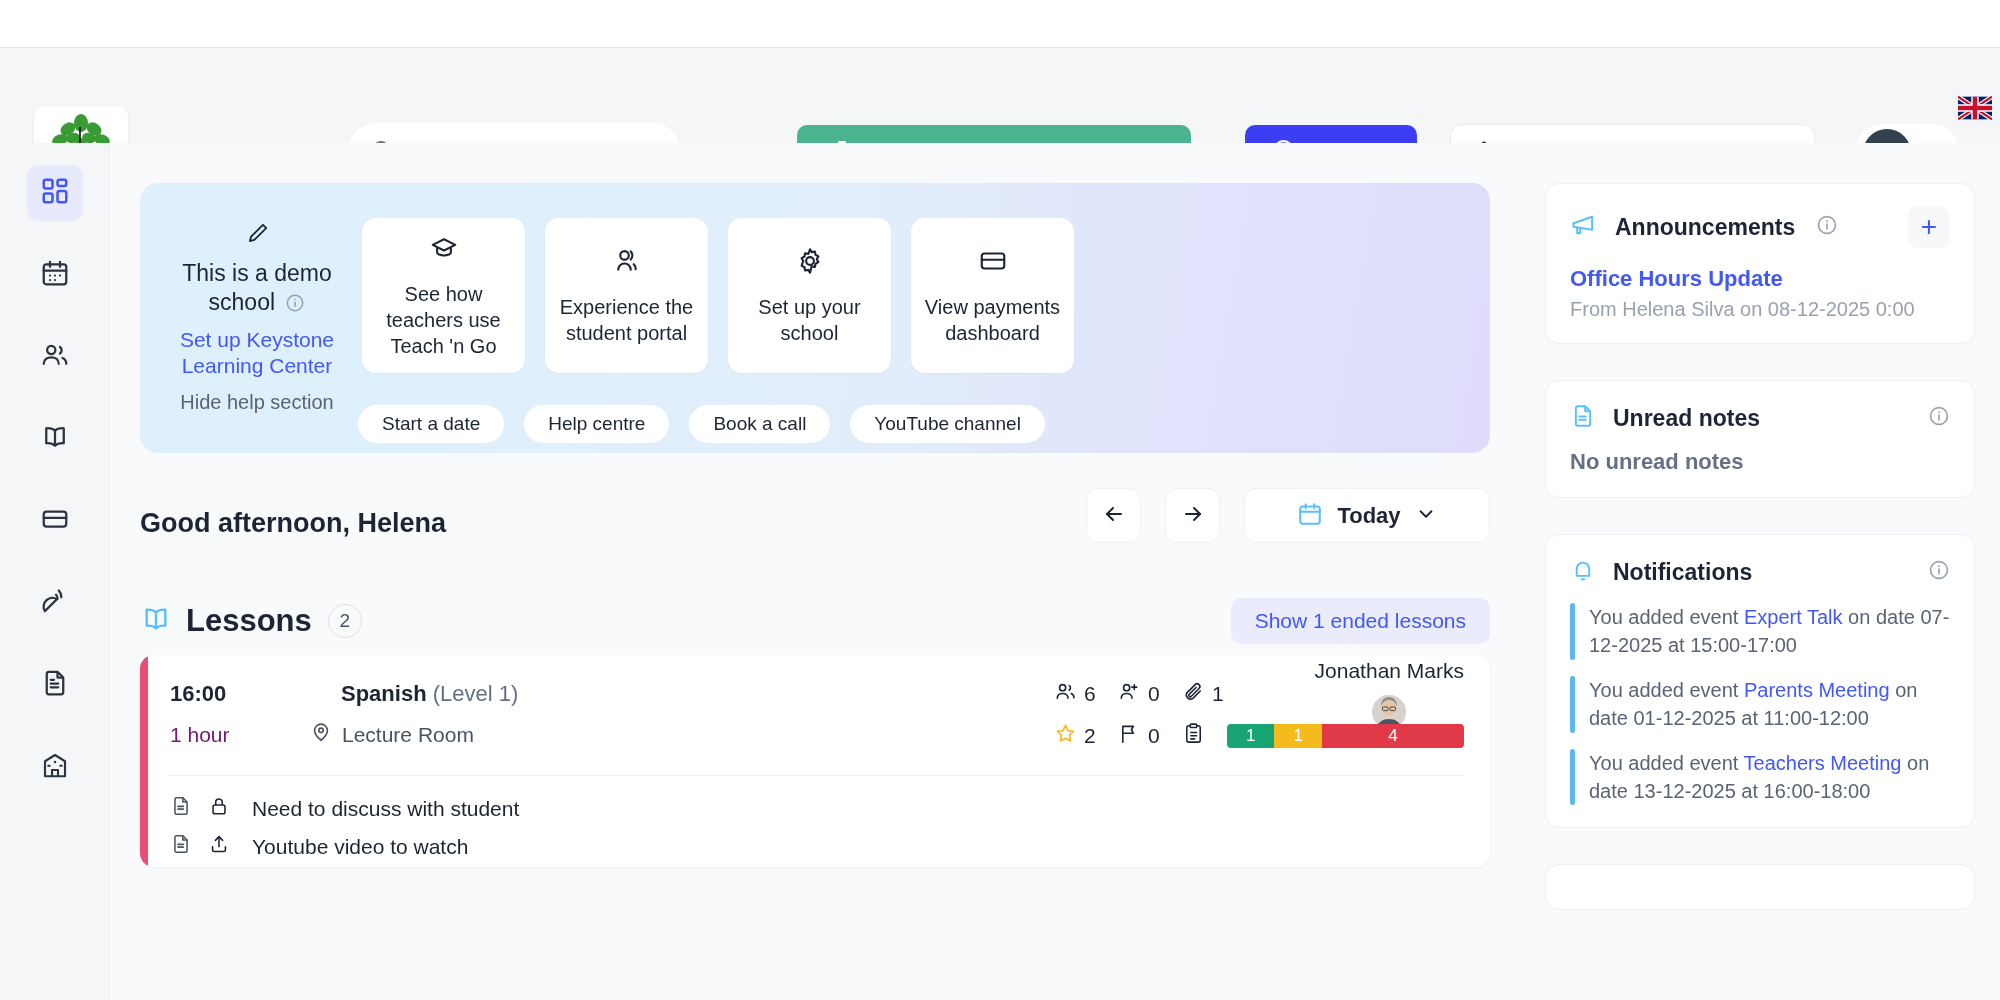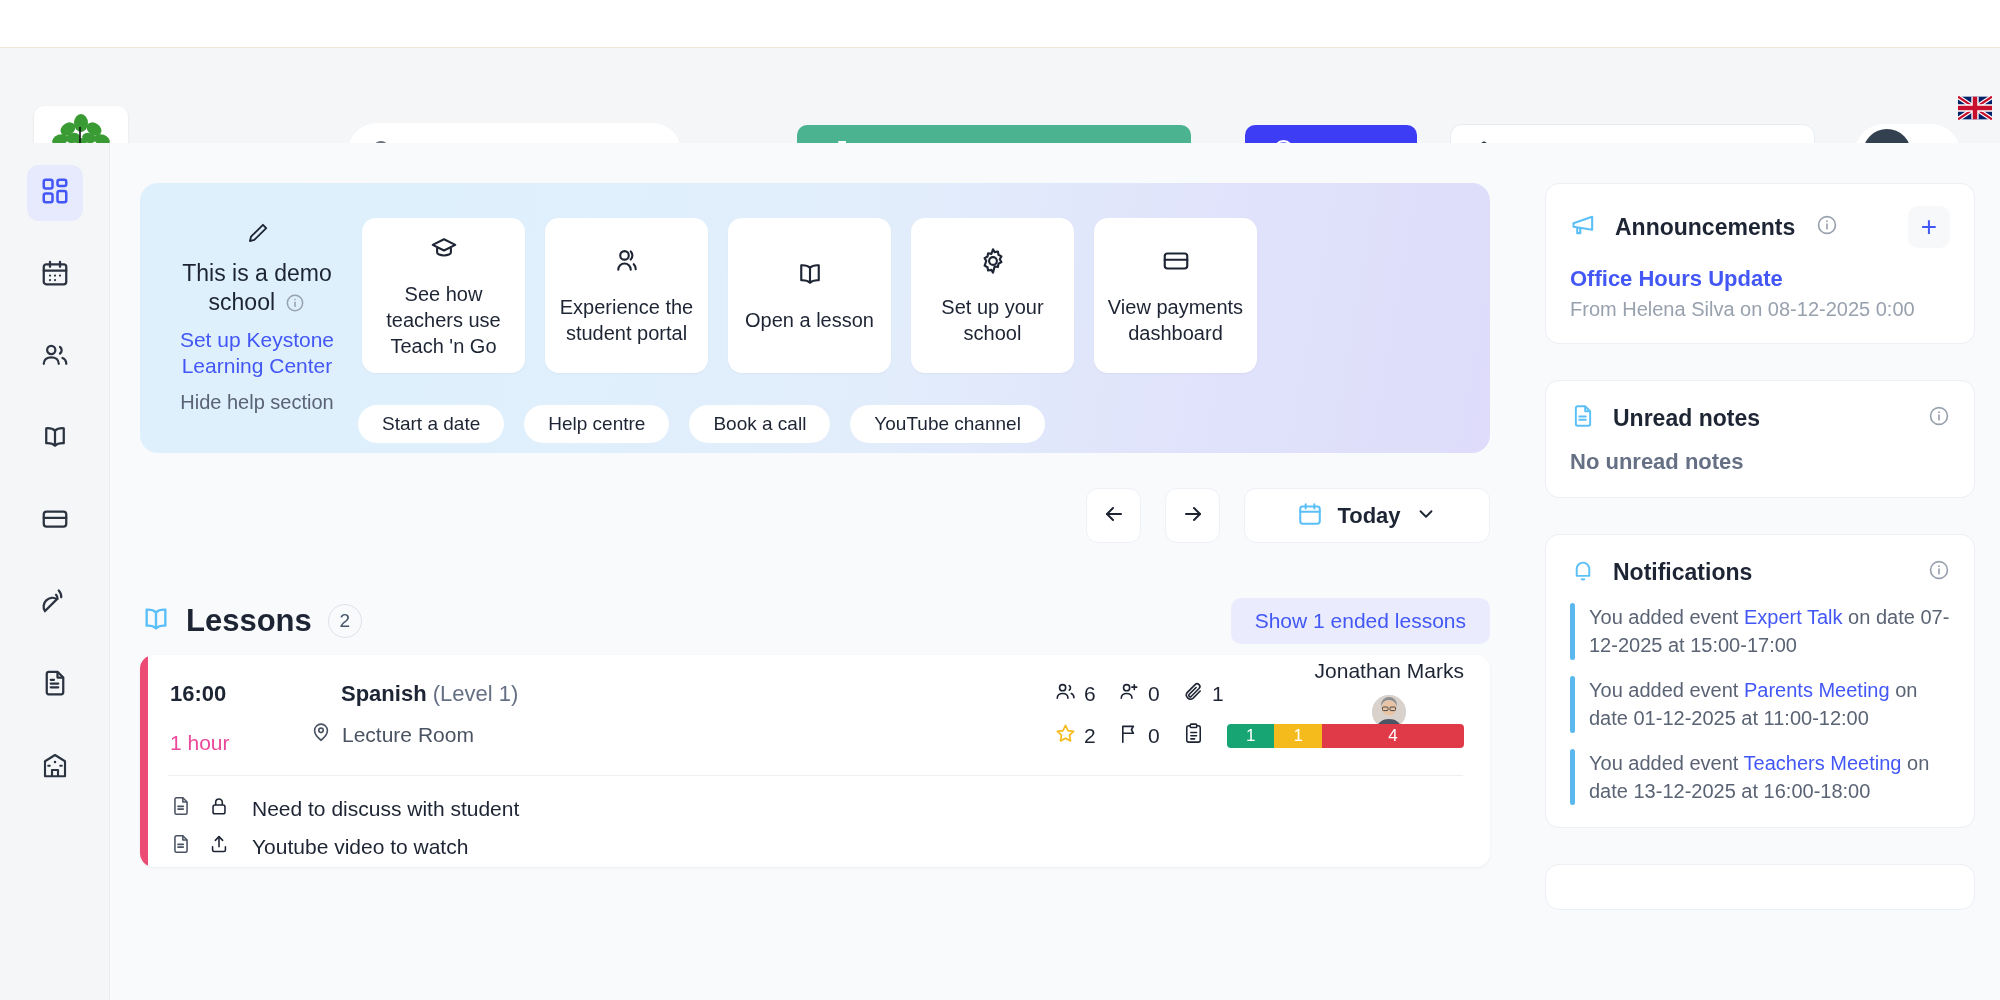--- a/index.html
+++ b/index.html
@@ -136,21 +136,21 @@
   }
 
   .lesson-card {
     position:absolute; left:30px; top:512px; width:1350px; height:212px;
     background:#fff; border-radius:14px; overflow:hidden;
     box-shadow:0 1px 3px rgba(16,24,40,.06);
   }
   .lesson-stripe { position:absolute; left:0; top:0; width:8px; height:212px; background:#ec4b74; }
   .lesson-main { position:absolute; left:0; top:0; width:1350px; height:120px; }
   .l-time { position:absolute; left:30px; top:26px; font-size:22px; font-weight:bold; color:#1d2433; }
-  .l-dur { position:absolute; left:30px; top:76px; font-size:21px; color:#ec4899; }
+  .l-dur { position:absolute; left:30px; top:68px; font-size:21px; color:#701a75; }
   .l-subj { position:absolute; left:170px; top:26px; font-size:22px; color:#1d2433; }
   .l-subj b { font-weight:bold;margin-left:31px; }
   .l-subj span { color:#667085; font-weight:normal; }
   .l-room { position:absolute; left:170px; top:66px; font-size:21px; color:#4a5362; display:flex; align-items:center; gap:10px; }
 
   .l-stats { position:absolute; right:26px; top:22px; width:410px; }
   .stat-row { display:flex; align-items:center; gap:8px; height:34px; }
   .stat { display:flex; align-items:center; gap:7px; font-size:21px; color:#1d2433; }
   .stat .n { min-width:12px; }
   .teacher { margin-left:auto; display:flex; align-items:center; gap:12px; font-size:21px; color:#1d2433;flex-direction:column; }
@@ -404,29 +404,20 @@
                 <path d="M5 19c0-3 2.3-5 5-5s5 2 5 5"></path>
               <path d="M15 4.4a4.6 4.6 0 0 1 0 6.4"></path>
                 <path d="M17.4 14.6a5.3 5.3 0 0 1 1.6 4"></path>
             </svg>
           </span>
           <span class="lbl">Experience the student portal</span>
         </div>
         <div class="qcard">
           <span>
             <svg width="30" height="30" viewBox="0 0 24 24" fill="none" stroke="#1d2433" stroke-width="1.7" stroke-linejoin="round">
-              <path d="M12 7c-1.6-1.6-4-2.2-7-2v12c3-.2 5.4.4 7 2 1.6-1.6 4-2.2 7-2V5c-3-.2-5.4.4-7 2z"></path>
-                <path d="M12 7v12"></path>
-            </svg>
-          </span>
-          <span class="lbl">Open a lesson</span>
-        </div>
-        <div class="qcard">
-          <span>
-            <svg width="30" height="30" viewBox="0 0 24 24" fill="none" stroke="#1d2433" stroke-width="1.7" stroke-linejoin="round">
               <circle cx="12" cy="12" r="3.1"></circle>
               <path d="M12 2.6l1.3 2.3 2.6-.5.5 2.6 2.3 1.3-1.3 2.3 1.3 2.3-2.3 1.3-.5 2.6-2.6-.5L12 21.4l-1.3-2.3-2.6.5-.5-2.6-2.3-1.3L6.6 12 5.3 9.7l2.3-1.3.5-2.6 2.6.5z"></path>
             </svg>
           </span>
           <span class="lbl">Set up your school</span>
         </div>
         <div class="qcard">
           <span>
             <svg width="30" height="30" viewBox="0 0 24 24" fill="none" stroke="#1d2433" stroke-width="1.7">
               <rect x="3" y="6" width="18" height="12" rx="2.2"></rect>
@@ -439,20 +430,21 @@
 
       <div class="pills">
         <div class="pill">Start a date</div>
         <div class="pill">Help centre</div>
         <div class="pill">Book a call</div>
         <div class="pill">YouTube channel</div>
       </div>
     </div>
 
     <div class="greet-row">
+      <div class="greet">Good afternoon, Helena</div>
       <div class="navbtns">
         <div class="navbtn">
           <span>
             <svg width="24" height="24" viewBox="0 0 24 24" fill="none" stroke="#1d2433" stroke-width="2" stroke-linecap="round" stroke-linejoin="round">
               <path d="M19 12H5"></path>
                 <path d="M11 6l-6 6 6 6"></path>
             </svg>
           </span>
         </div>
         <div class="navbtn">

